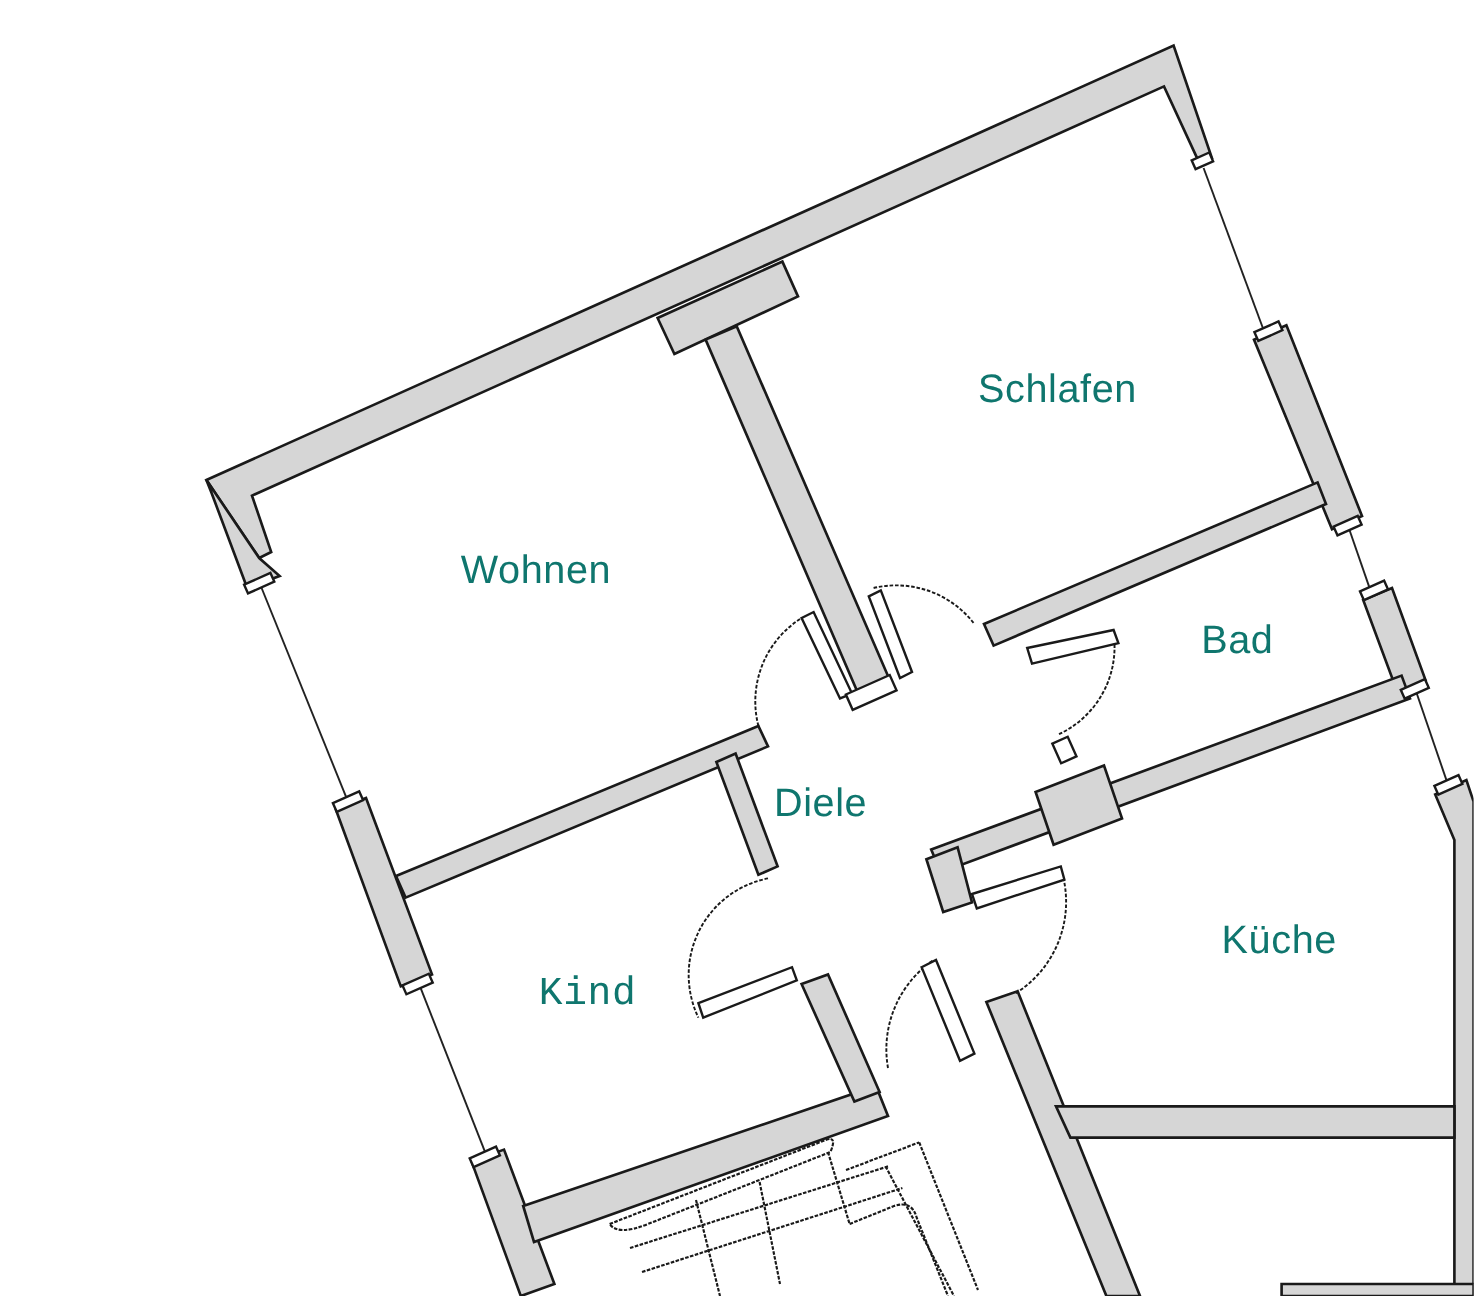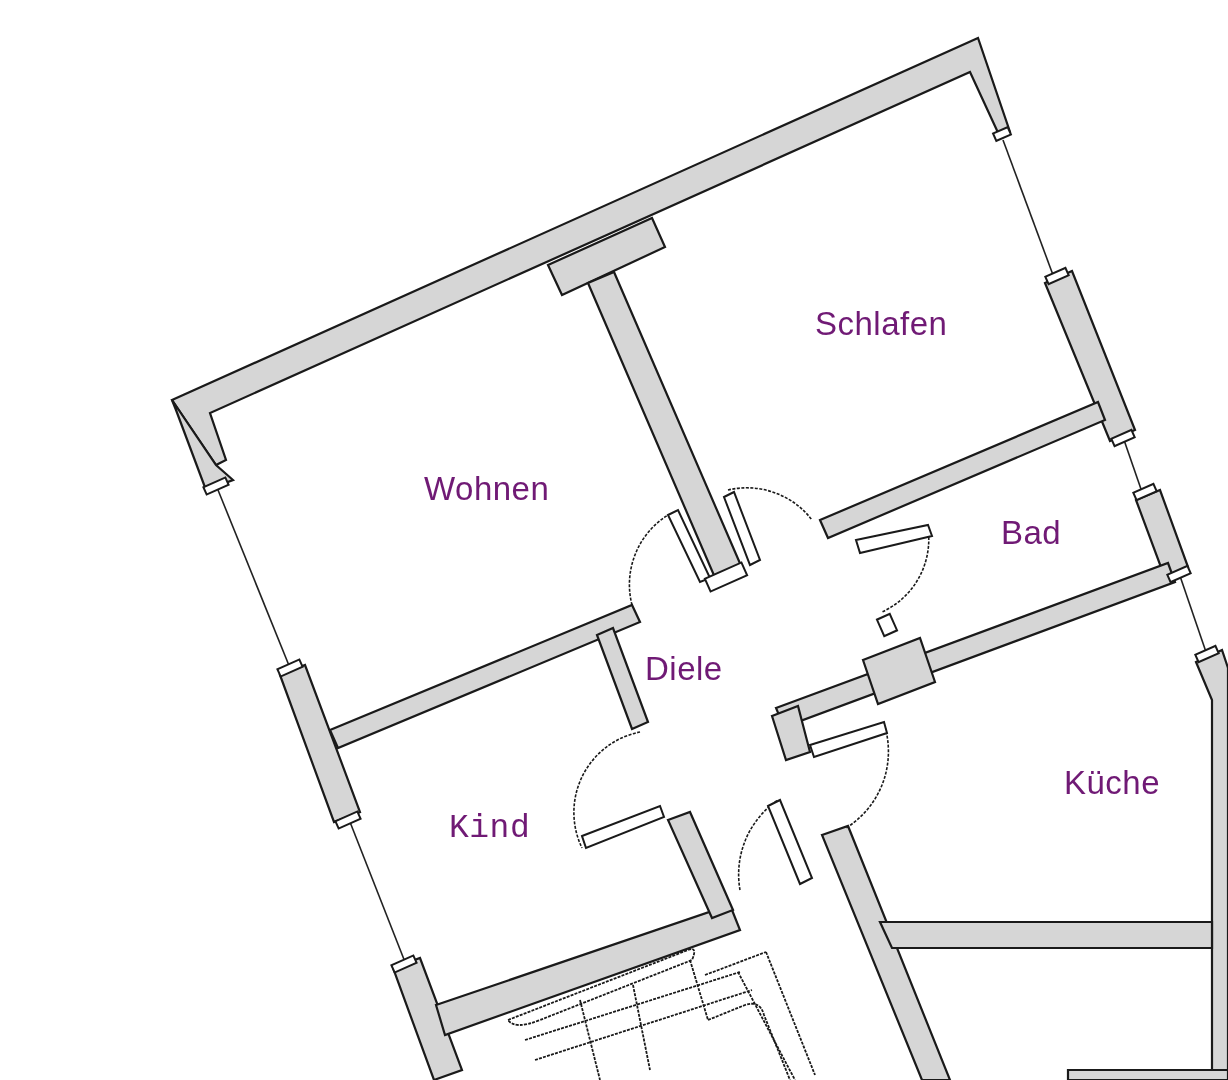--- a/index.html
+++ b/index.html
@@ -4,21 +4,21 @@
 <style>
   html, body { margin:0; padding:0; background:#ffffff; }
   body { width:1228px; height:1080px; overflow:hidden; position:relative; }
   #plan { position:absolute; left:0; top:0; width:1228px; height:1080px; }
   .wall { fill:#d6d6d6; stroke:#1a1a1a; stroke-width:2.2; stroke-linejoin:miter; }
   .win-line { stroke:#222; stroke-width:1.6; fill:none; }
   .win-cap { fill:#ffffff; stroke:#1a1a1a; stroke-width:2; }
   .door-arc { fill:none; stroke:#1a1a1a; stroke-width:1.6; stroke-dasharray:3 1.5; }
   .door-leaf { fill:#ffffff; stroke:#1a1a1a; stroke-width:2; }
   .stair { fill:none; stroke:#1a1a1a; stroke-width:1.8; stroke-dasharray:3 1.2; }
-  .room-label { position:absolute; font-family:"Liberation Sans", sans-serif; font-size:33px; color:#701a75; white-space:nowrap; letter-spacing:0.5px; }
+  .room-label { position:absolute; font-family:"Liberation Sans", sans-serif; font-size:33px; color:#0f766e; white-space:nowrap; letter-spacing:0.5px; }
 </style>
 </head>
 <body>
 
 <svg id="plan" viewBox="0 0 1228 1080" xmlns="http://www.w3.org/2000/svg">
 
   <polygon class="wall" points="172,400 978,38 1010,132 1000,137 970,72 210,413 226,460 216,465"></polygon>
 
   <polygon class="wall" points="548,265 652,218 665,247 562,295"></polygon>
 
@@ -110,18 +110,18 @@
     <line class="stair" x1="580" y1="1000" x2="600" y2="1080"></line>
     <line class="stair" x1="633" y1="985" x2="650" y2="1070"></line>
     <line class="stair" x1="690" y1="960" x2="708" y2="1020"></line>
     <path class="stair" d="M708,1020 L745,1005 Q760,1000 764,1015 L790,1080"></path>
     <line class="stair" x1="738" y1="972" x2="795" y2="1080"></line>
     <line class="stair" x1="705" y1="975" x2="766" y2="952"></line>
     <line class="stair" x1="766" y1="952" x2="815" y2="1075"></line>
   </g>
 </svg>
 
-<div class="room-label" style="left:384px; top:470px;margin-left:40px;">Wohnen</div>
+<div class="room-label" style="left:384px; top:456px;">Wohnen</div>
 <div class="room-label" style="left:815px; top:305px;">Schlafen</div>
 <div class="room-label" style="left:1001px; top:514px;">Bad</div>
 <div class="room-label" style="left:645px; top:650px;">Diele</div>
 <div class="room-label" style="left:449px; top:810px;font-family:Liberation Mono, monospace;">Kind</div>
-<div class="room-label" style="left:1064px; top:764px;">Küche</div>
+<div class="room-label" style="left:1018px; top:764px;">Küche</div>
 
 </body></html>

